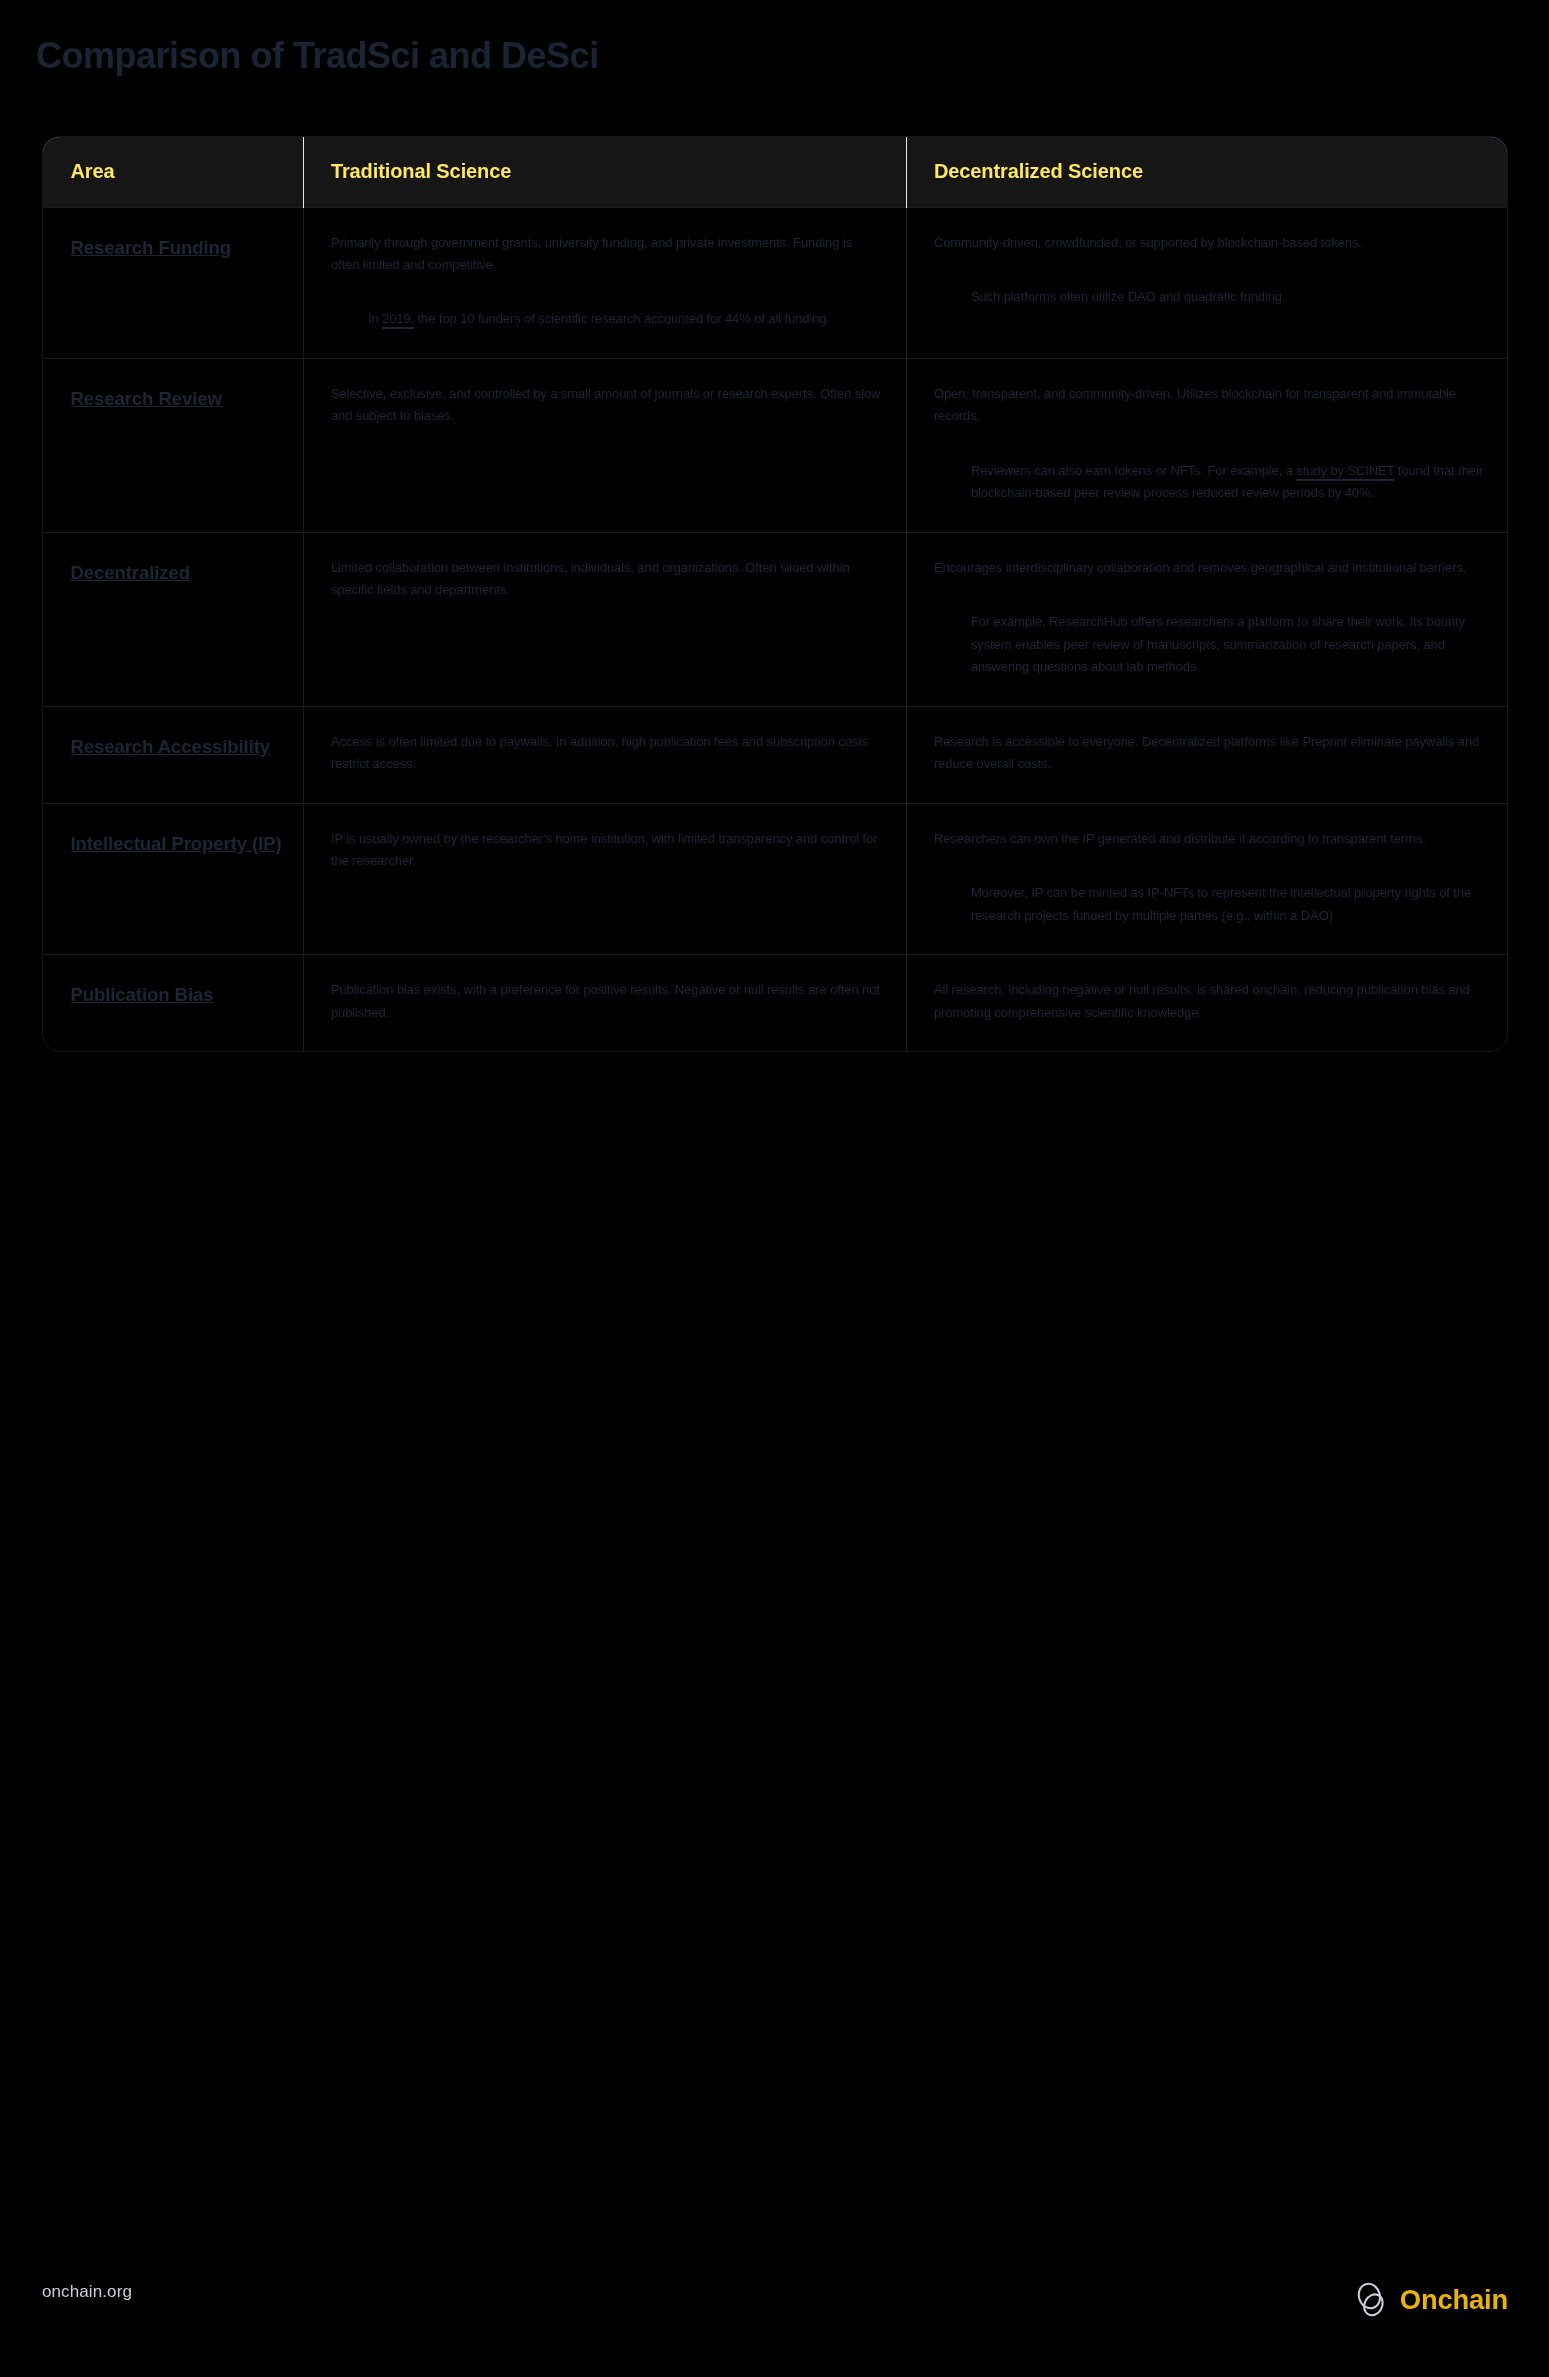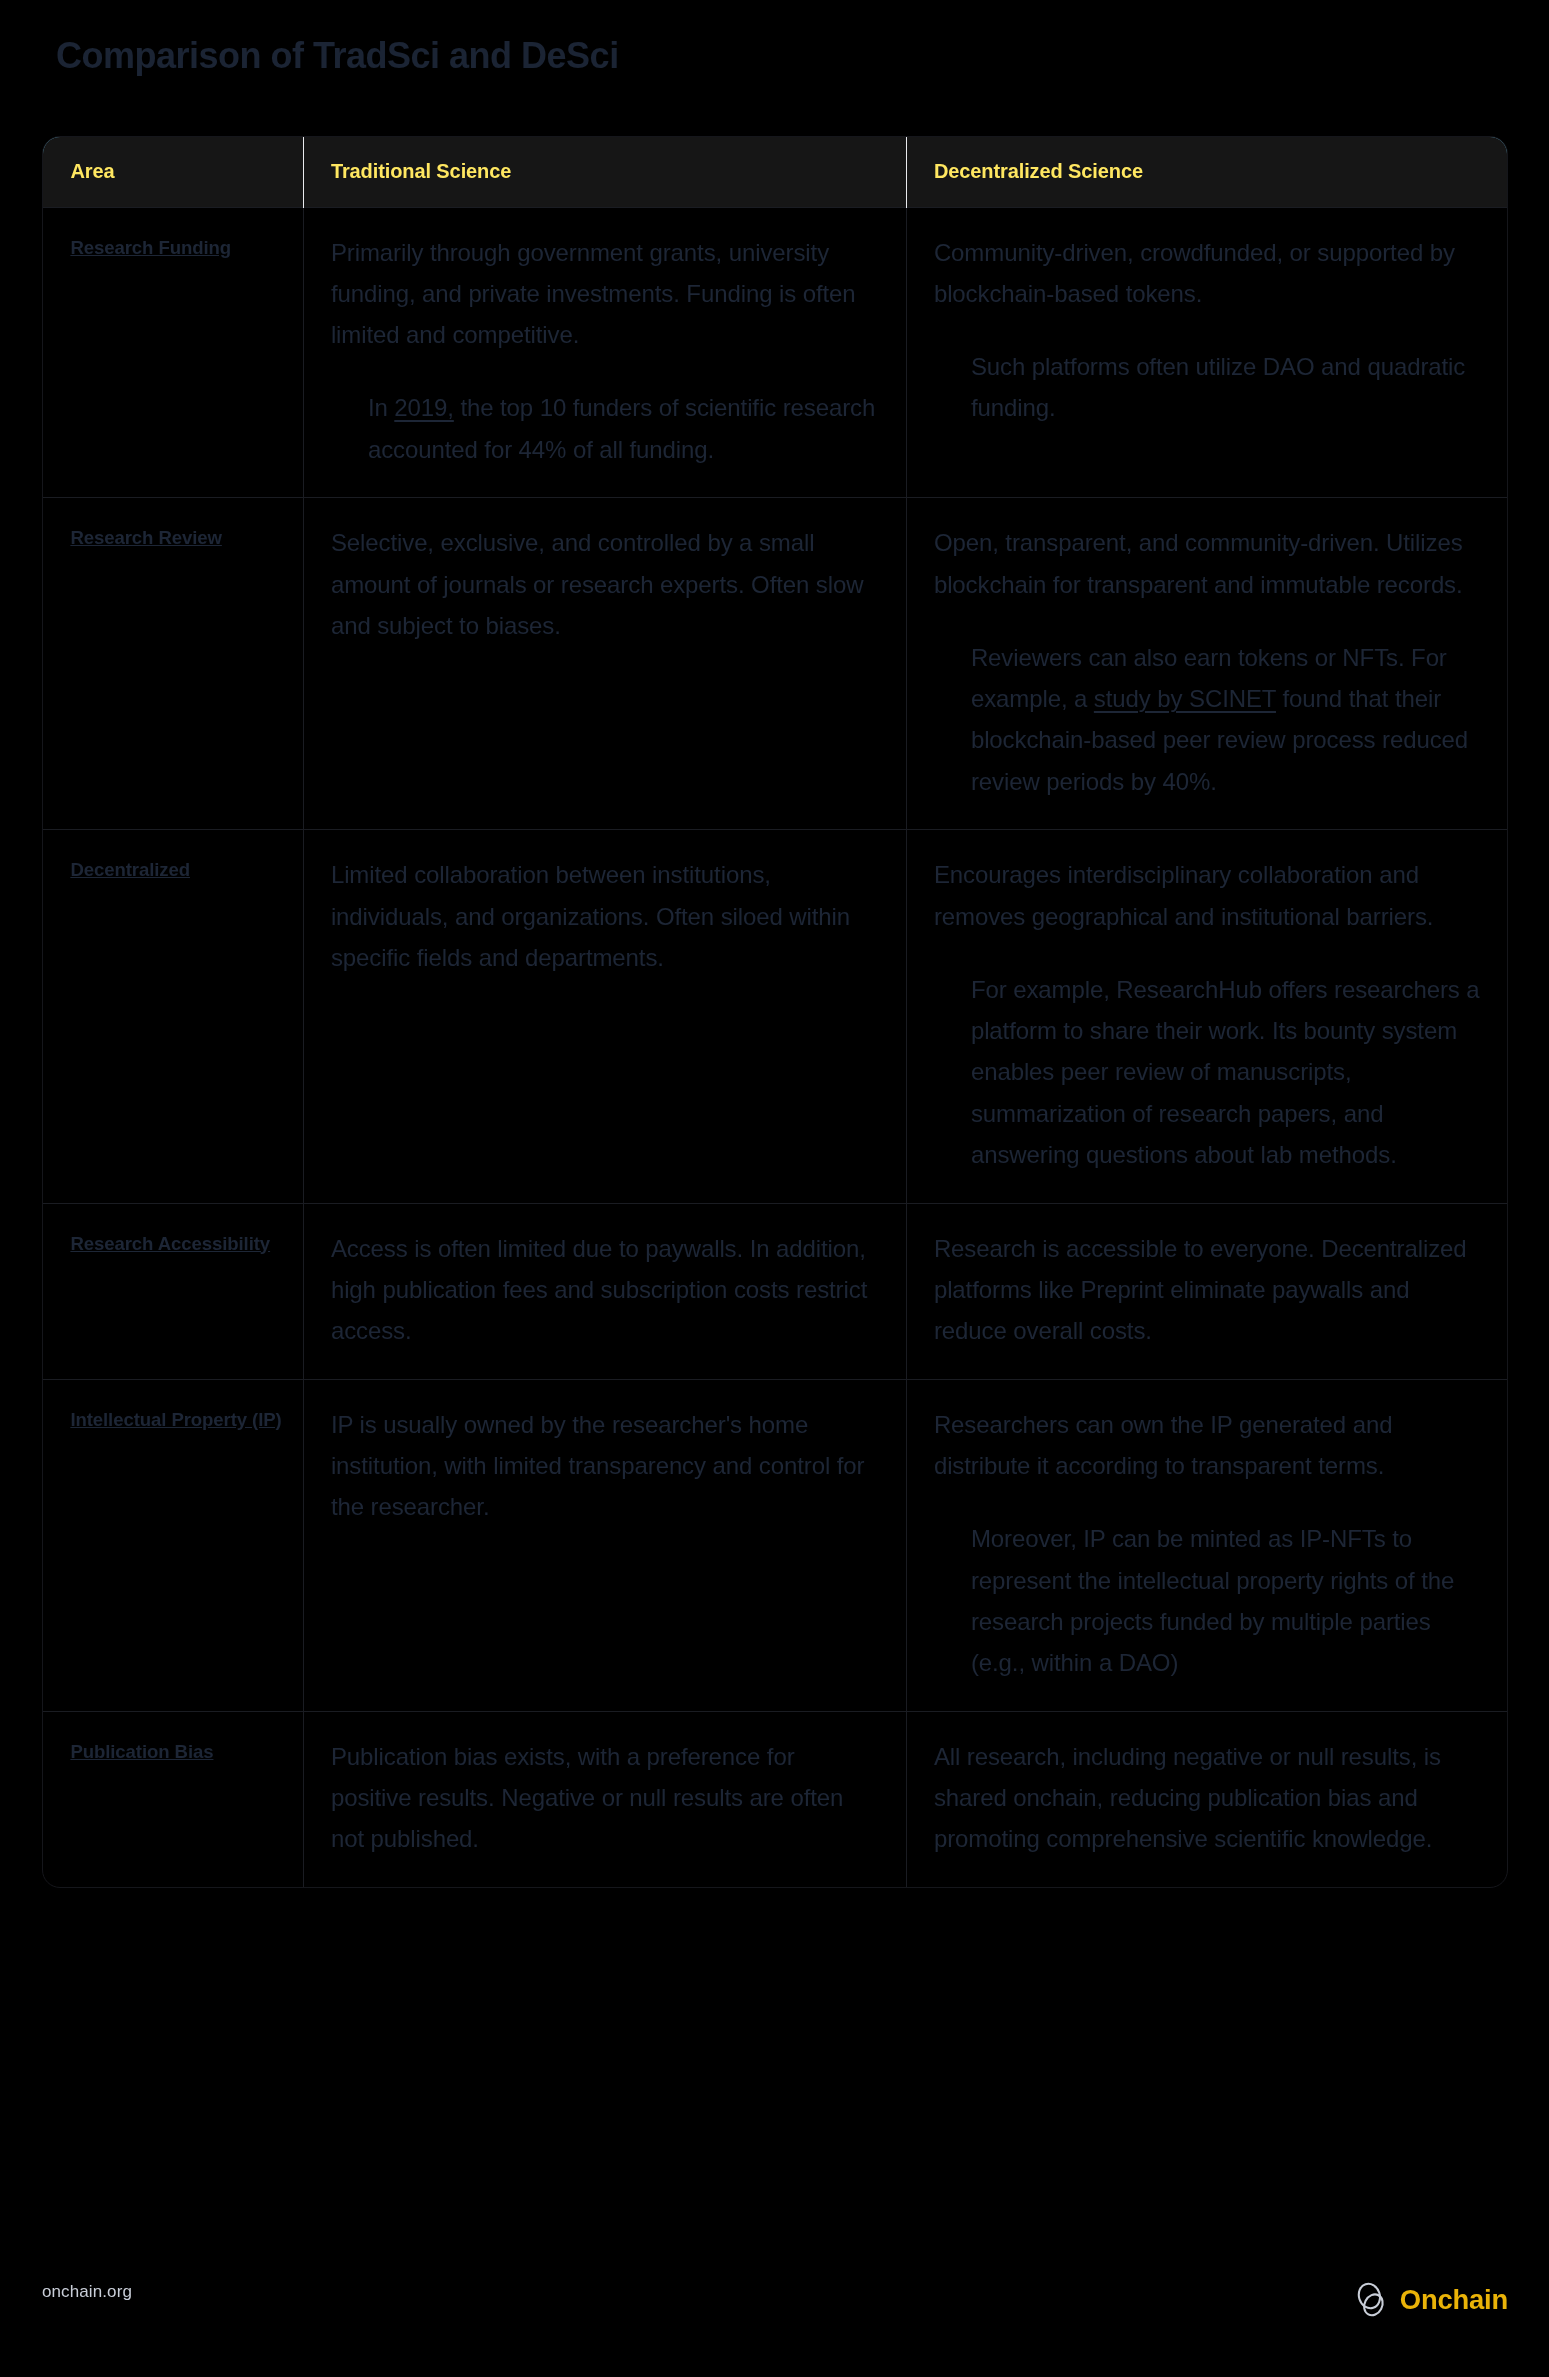--- a/index.html
+++ b/index.html
@@ -21,21 +21,21 @@
     position: relative;
     width: 1550px;
     height: 2377px;
     background: #000000;
     padding: 0;
   }
 
   
   .page-title {
     position: absolute;
-    left: 56px;
+    left: 36px;
     top: 34px;
     font-size: 36px;
     font-weight: 700;
     letter-spacing: -0.5px;
     color: #1b2434;
     line-height: 1.2;
     white-space: nowrap;
   }
 
   
@@ -77,21 +77,21 @@
   }
   thead th:last-child { border-right: none; }
 
   tbody tr { border-top: 0.8px solid #1a1c22; }
 
   tbody td {
     vertical-align: top;
     padding: 24px 24px 27.4px 27.4px;
     border-right: 0.8px solid #1a1c22;
     color: #1d2636;
-    font-size: 24px;
+    font-size: 13px;
     line-height: 1.72;
     font-weight: 400;
     letter-spacing: -0.1px;
   }
   tbody td:last-child { border-right: none; }
 
   tbody td.area-cell {
     font-weight: 700;
     font-size: 18.6px;
     line-height: 1.7;

